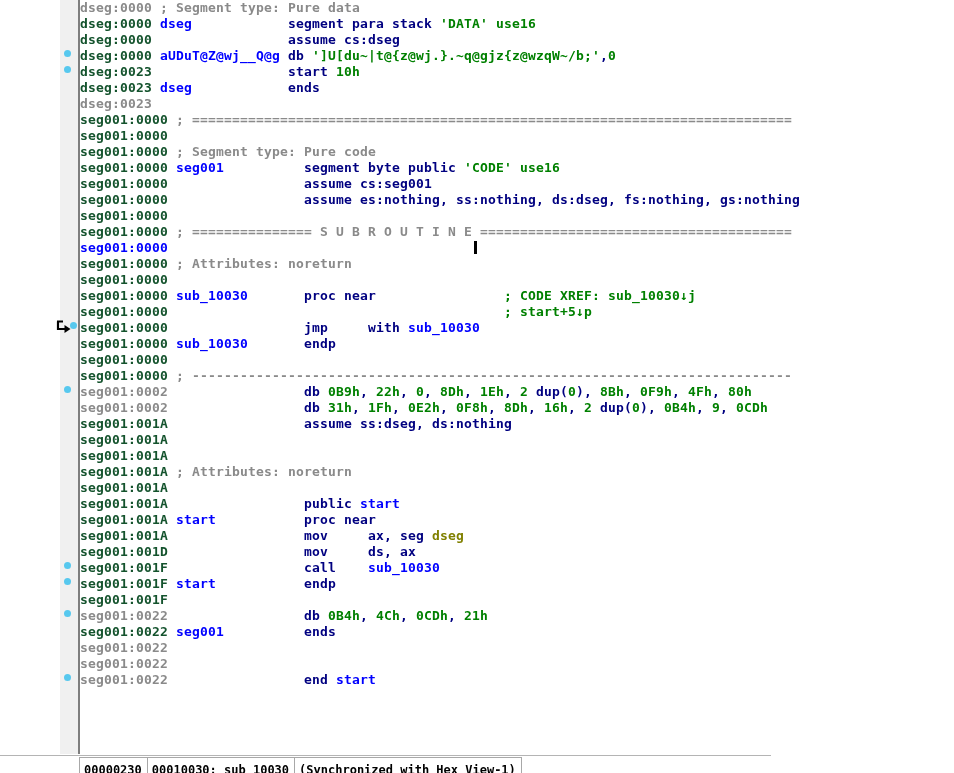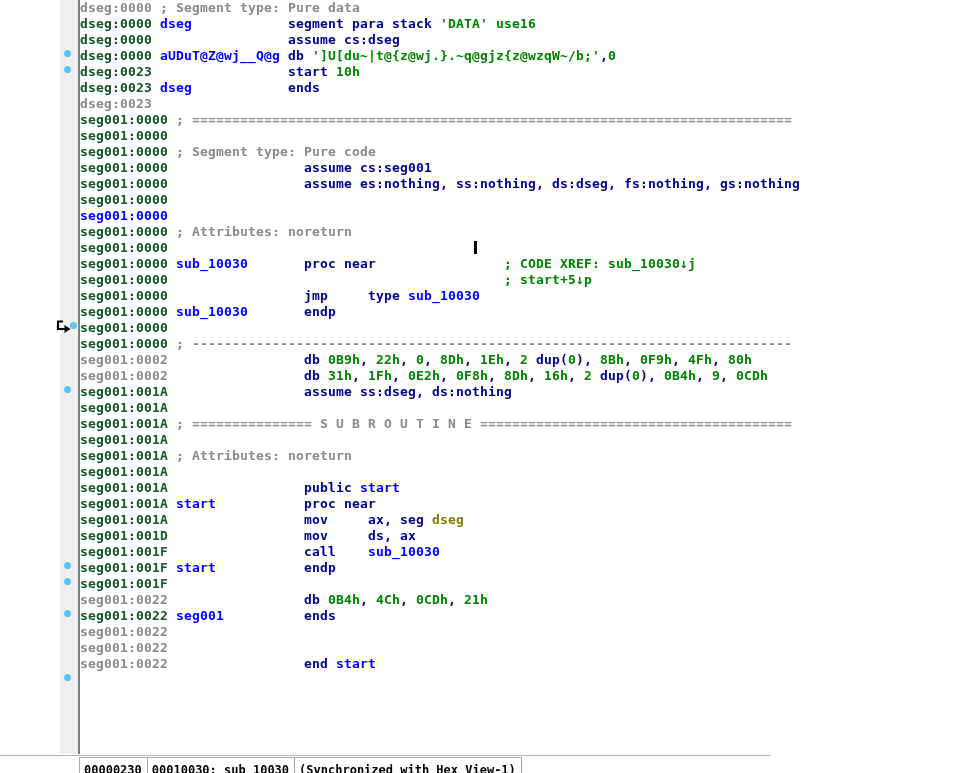--- a/index.html
+++ b/index.html
@@ -67,37 +67,38 @@
       <div class="line"><span class="t-gray">dseg:0000 ; Segment type: Pure data</span></div>
       <div class="line"><span class="t-black">dseg:0000 </span><span class="t-name">dseg</span><span class="t-kw">            segment para stack </span><span class="t-val">'DATA'</span><span class="t-kw"> </span><span class="t-val">use16</span></div>
       <div class="line"><span class="t-black">dseg:0000 </span><span class="t-kw">                assume cs:dseg</span></div>
       <div class="line"><span class="t-black">dseg:0000 </span><span class="t-name">aUDuT@Z@wj__Q@g</span><span class="t-kw"> db </span><span class="t-val">']U[du~|t@{z@wj.}.~q@gjz{z@wzqW~/b;'</span><span class="t-kw">,</span><span class="t-val">0</span></div>
       <div class="line"><span class="t-black">dseg:0023 </span><span class="t-kw">                start </span><span class="t-val">10h</span></div>
       <div class="line"><span class="t-black">dseg:0023 </span><span class="t-name">dseg</span><span class="t-kw">            ends</span></div>
       <div class="line"><span class="t-gray">dseg:0023</span></div>
       <div class="line"><span class="t-black">seg001:0000 </span><span class="t-gray">; ===========================================================================</span></div>
       <div class="line"><span class="t-black">seg001:0000</span></div>
       <div class="line"><span class="t-black">seg001:0000 </span><span class="t-gray">; Segment type: Pure code</span></div>
+      <div class="line"><span class="t-black">seg001:0000 </span><span class="t-name">seg001</span><span class="t-kw">          segment byte public </span><span class="t-val">'CODE'</span><span class="t-kw"> </span><span class="t-val">use16</span></div>
       <div class="line"><span class="t-black">seg001:0000 </span><span class="t-kw">                assume cs:seg001</span></div>
       <div class="line"><span class="t-black">seg001:0000 </span><span class="t-kw">                assume es:nothing, ss:nothing, ds:dseg, fs:nothing, gs:nothing</span></div>
       <div class="line"><span class="t-black">seg001:0000</span></div>
+      <div class="line"><span class="t-black">seg001:0000 </span><span class="t-gray">; =============== S U B R O U T I N E =======================================</span></div>
       <div class="line"><span class="t-name">seg001:0000</span></div>
       <div class="line"><span class="t-black">seg001:0000 </span><span class="t-gray">; Attributes: noreturn</span></div>
       <div class="line"><span class="t-black">seg001:0000</span></div>
       <div class="line"><span class="t-black">seg001:0000 </span><span class="t-name">sub_10030</span><span class="t-kw">       proc near</span><span class="t-val">                ; CODE XREF: sub_10030↓j</span></div>
       <div class="line"><span class="t-black">seg001:0000</span><span class="t-val">                                          ; start+5↓p</span></div>
-      <div class="line"><span class="t-black">seg001:0000 </span><span class="t-kw">                jmp     type </span><span class="t-name">sub_10030</span></div>
+      <div class="line"><span class="t-black">seg001:0000 </span><span class="t-kw">                jmp     with </span><span class="t-name">sub_10030</span></div>
       <div class="line"><span class="t-black">seg001:0000 </span><span class="t-name">sub_10030</span><span class="t-kw">       endp</span></div>
       <div class="line"><span class="t-black">seg001:0000</span></div>
       <div class="line"><span class="t-black">seg001:0000 </span><span class="t-gray">; ---------------------------------------------------------------------------</span></div>
       <div class="line"><span class="t-gray">seg001:0002 </span><span class="t-kw">                db </span><span class="t-val">0B9h</span><span class="t-kw">, </span><span class="t-val">22h</span><span class="t-kw">, </span><span class="t-val">0</span><span class="t-kw">, </span><span class="t-val">8Dh</span><span class="t-kw">, </span><span class="t-val">1Eh</span><span class="t-kw">, </span><span class="t-val">2 </span><span class="t-kw">dup(</span><span class="t-val">0</span><span class="t-kw">), </span><span class="t-val">8Bh</span><span class="t-kw">, </span><span class="t-val">0F9h</span><span class="t-kw">, </span><span class="t-val">4Fh</span><span class="t-kw">, </span><span class="t-val">80h</span></div>
       <div class="line"><span class="t-gray">seg001:0002 </span><span class="t-kw">                db </span><span class="t-val">31h</span><span class="t-kw">, </span><span class="t-val">1Fh</span><span class="t-kw">, </span><span class="t-val">0E2h</span><span class="t-kw">, </span><span class="t-val">0F8h</span><span class="t-kw">, </span><span class="t-val">8Dh</span><span class="t-kw">, </span><span class="t-val">16h</span><span class="t-kw">, </span><span class="t-val">2 </span><span class="t-kw">dup(</span><span class="t-val">0</span><span class="t-kw">), </span><span class="t-val">0B4h</span><span class="t-kw">, </span><span class="t-val">9</span><span class="t-kw">, </span><span class="t-val">0CDh</span></div>
       <div class="line"><span class="t-black">seg001:001A </span><span class="t-kw">                assume ss:dseg, ds:nothing</span></div>
       <div class="line"><span class="t-black">seg001:001A</span></div>
-      <div class="line"><span class="t-black">seg001:001A </span><span class="t-gray">; =============== S U B R O U T I N E =======================================</span></div>
       <div class="line"><span class="t-black">seg001:001A</span></div>
       <div class="line"><span class="t-black">seg001:001A </span><span class="t-gray">; Attributes: noreturn</span></div>
       <div class="line"><span class="t-black">seg001:001A</span></div>
       <div class="line"><span class="t-black">seg001:001A </span><span class="t-kw">                public </span><span class="t-name">start</span></div>
       <div class="line"><span class="t-black">seg001:001A </span><span class="t-name">start</span><span class="t-kw">           proc near</span></div>
       <div class="line"><span class="t-black">seg001:001A </span><span class="t-kw">                mov     ax, seg </span><span class="t-seg">dseg</span></div>
       <div class="line"><span class="t-black">seg001:001D </span><span class="t-kw">                mov     ds, ax</span></div>
       <div class="line"><span class="t-black">seg001:001F </span><span class="t-kw">                call    </span><span class="t-name">sub_10030</span></div>
       <div class="line"><span class="t-black">seg001:001F </span><span class="t-name">start</span><span class="t-kw">           endp</span></div>
       <div class="line"><span class="t-black">seg001:001F</span></div>

